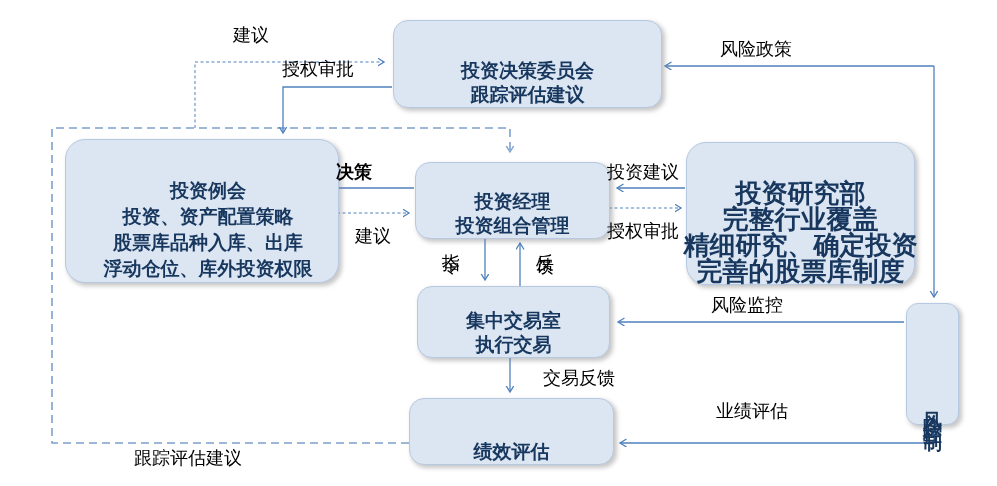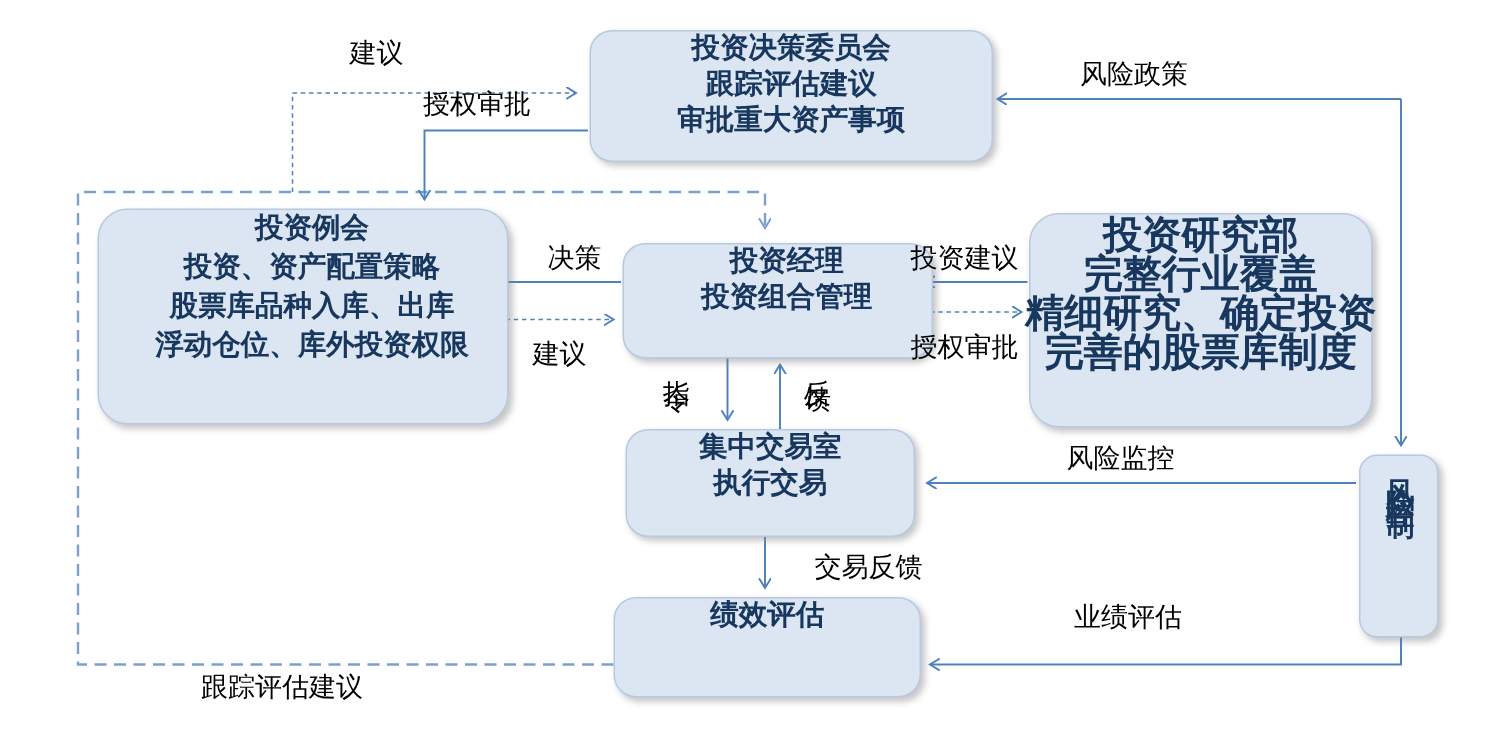--- a/index.html
+++ b/index.html
@@ -3,21 +3,21 @@
 <meta charset="utf-8">
 <style>
   html,body{margin:0;padding:0;background:#ffffff;}
   #stage{
     position:relative;width:997px;height:486px;background:#ffffff;overflow:hidden;
     font-family:"Liberation Sans","DejaVu Sans",sans-serif;
   }
   .node{
     position:absolute;background:#dce6f2;border:1px solid #b7c9e2;border-radius:15px;
     box-shadow:2.5px 2.5px 4px rgba(130,130,130,.45);
-    display:flex;flex-direction:column;justify-content:flex-start;align-items:center;
+    display:flex;flex-direction:column;justify-content:flex-end;align-items:center;
     color:#17375e;font-weight:bold;text-align:center;
   }
   .node .ln{white-space:nowrap;}
   .edge-label{
     position:absolute;color:#000000;font-size:18px;line-height:20px;white-space:nowrap;
   }
   .vtext{writing-mode:vertical-rl;text-orientation:upright;}
   .risk-label{writing-mode:vertical-rl;text-orientation:upright;letter-spacing:7px;font-size:19px;}
   svg.connectors{position:absolute;left:0;top:0;width:997px;height:486px;}
 </style>
@@ -60,31 +60,30 @@
     <path d="M904,322 L618,322" fill="none" stroke="#4f81bd" stroke-width="1.3" marker-end="url(#arrBlue)"></path>
 
     <path d="M510,357 L510,392" fill="none" stroke="#4f81bd" stroke-width="1.3" marker-end="url(#arrBlue)"></path>
 
     <path d="M934,424 L934,443 L620,443" fill="none" stroke="#4f81bd" stroke-width="1.3" marker-end="url(#arrBlue)"></path>
   </svg>
 
   <div class="node" style="left:393px;top:20px;width:267px;height:86px;font-size:19px;line-height:24px;">
     <div class="ln">投资决策委员会</div>
     <div class="ln">跟踪评估建议</div>
-    <div class="ln">审批重大资产事项</div>
   </div>
 
   <div class="node" style="left:65px;top:139px;width:260px;height:142px;font-size:19px;line-height:26px;border-radius:20px;padding-left:12px;">
     <div class="ln">投资例会</div>
     <div class="ln">投资、资产配置策略</div>
     <div class="ln">股票库品种入库、出库</div>
     <div class="ln">浮动仓位、库外投资权限</div>
   </div>
 
-  <div class="node" style="left:415px;top:162px;width:193px;height:75px;font-size:19px;line-height:24px;padding-left:12px;">
+  <div class="node" style="left:415px;top:162px;width:193px;height:75px;font-size:19px;line-height:24px;">
     <div class="ln">投资经理</div>
     <div class="ln">投资组合管理</div>
   </div>
 
   <div class="node" style="left:686px;top:142px;width:227px;height:141px;font-size:26px;line-height:26px;border-radius:20px;">
     <div class="ln">投资研究部</div>
     <div class="ln">完整行业覆盖</div>
     <div class="ln">精细研究、确定投资</div>
     <div class="ln">完善的股票库制度</div>
   </div>
@@ -98,21 +97,21 @@
     <div class="ln">绩效评估</div>
   </div>
 
   <div class="node" style="left:906px;top:303px;width:51px;height:120px;border-radius:12px;">
     <span class="risk-label">风险控制</span>
   </div>
 
   <div class="edge-label" style="left:233px;top:25px;">建议</div>
   <div class="edge-label" style="left:282px;top:59px;">授权审批</div>
   <div class="edge-label" style="left:720px;top:39px;">风险政策</div>
-  <div class="edge-label" style="left:365px;top:162px;">决策</div>
+  <div class="edge-label" style="left:336px;top:162px;font-weight:bold;">决策</div>
   <div class="edge-label" style="left:355px;top:226px;">建议</div>
   <div class="edge-label" style="left:607px;top:162px;">投资建议</div>
   <div class="edge-label" style="left:607px;top:221px;">授权审批</div>
   <div class="edge-label vtext" style="left:441px;top:239px;letter-spacing:4px;">指令</div>
   <div class="edge-label vtext" style="left:535px;top:239px;letter-spacing:4px;">反馈</div>
   <div class="edge-label" style="left:711px;top:295px;">风险监控</div>
   <div class="edge-label" style="left:543px;top:368px;">交易反馈</div>
   <div class="edge-label" style="left:716px;top:401px;font-family:Liberation Serif, serif;">业绩评估</div>
   <div class="edge-label" style="left:134px;top:448px;">跟踪评估建议</div>
 

